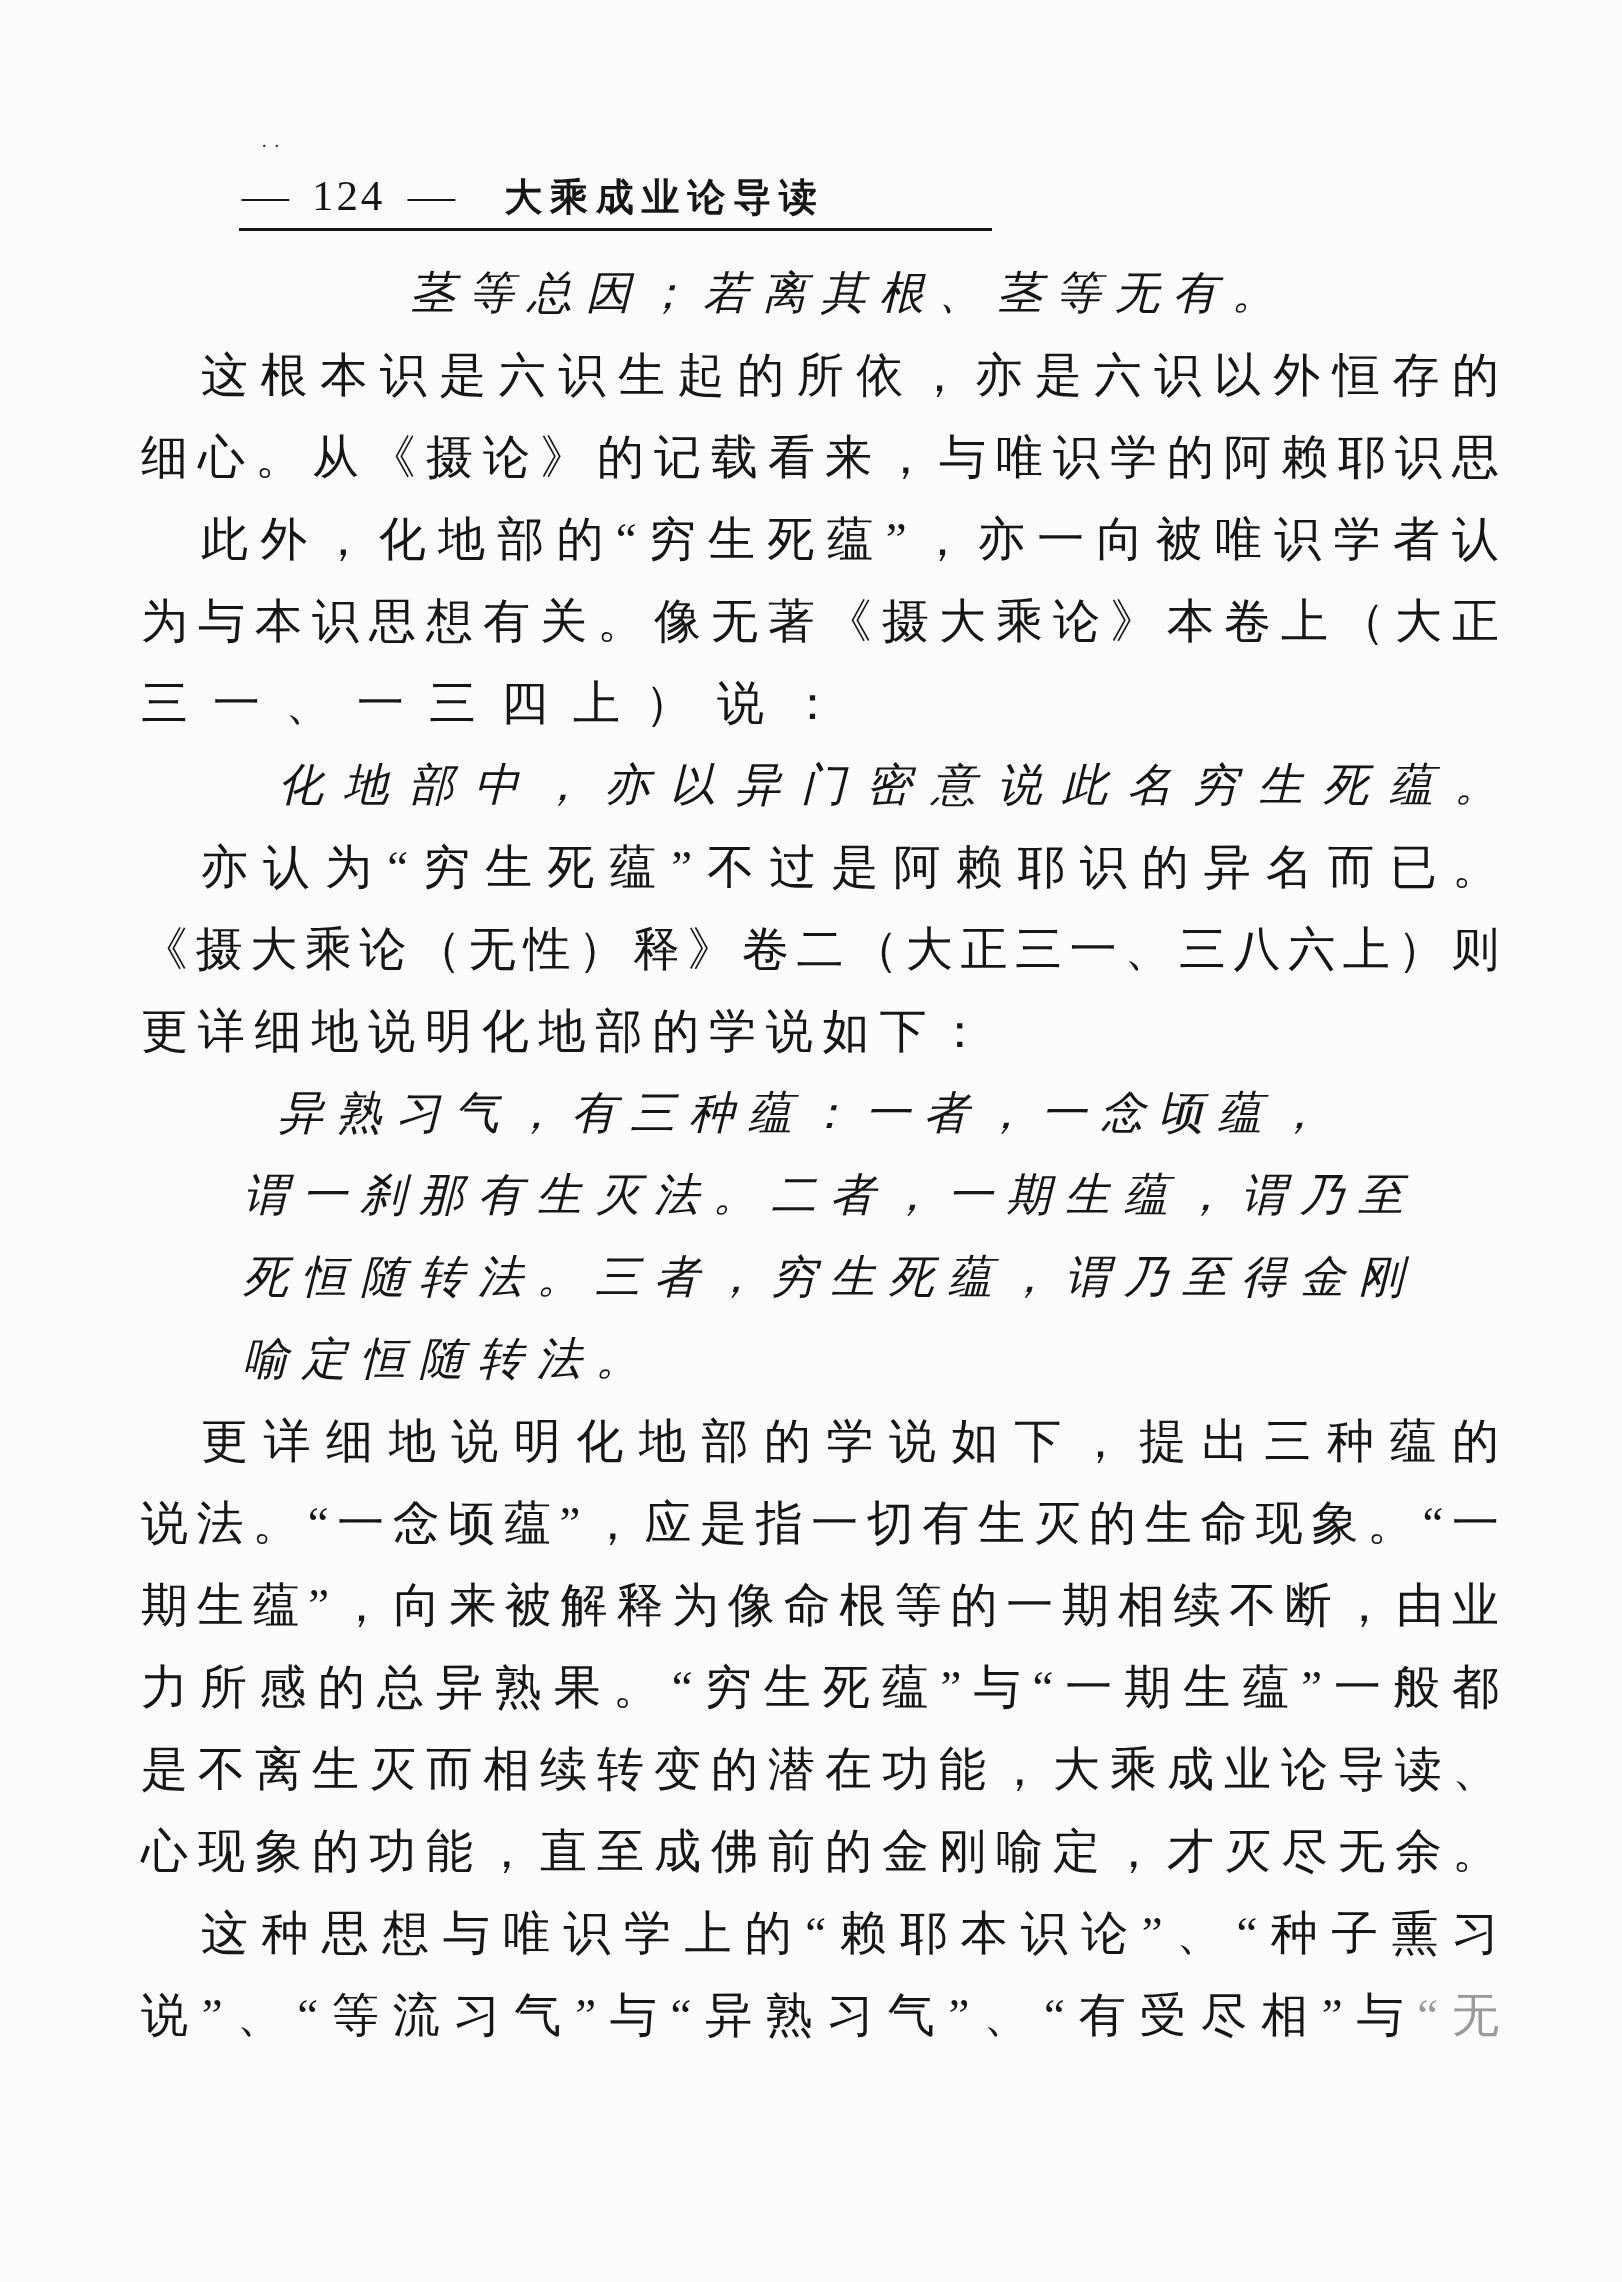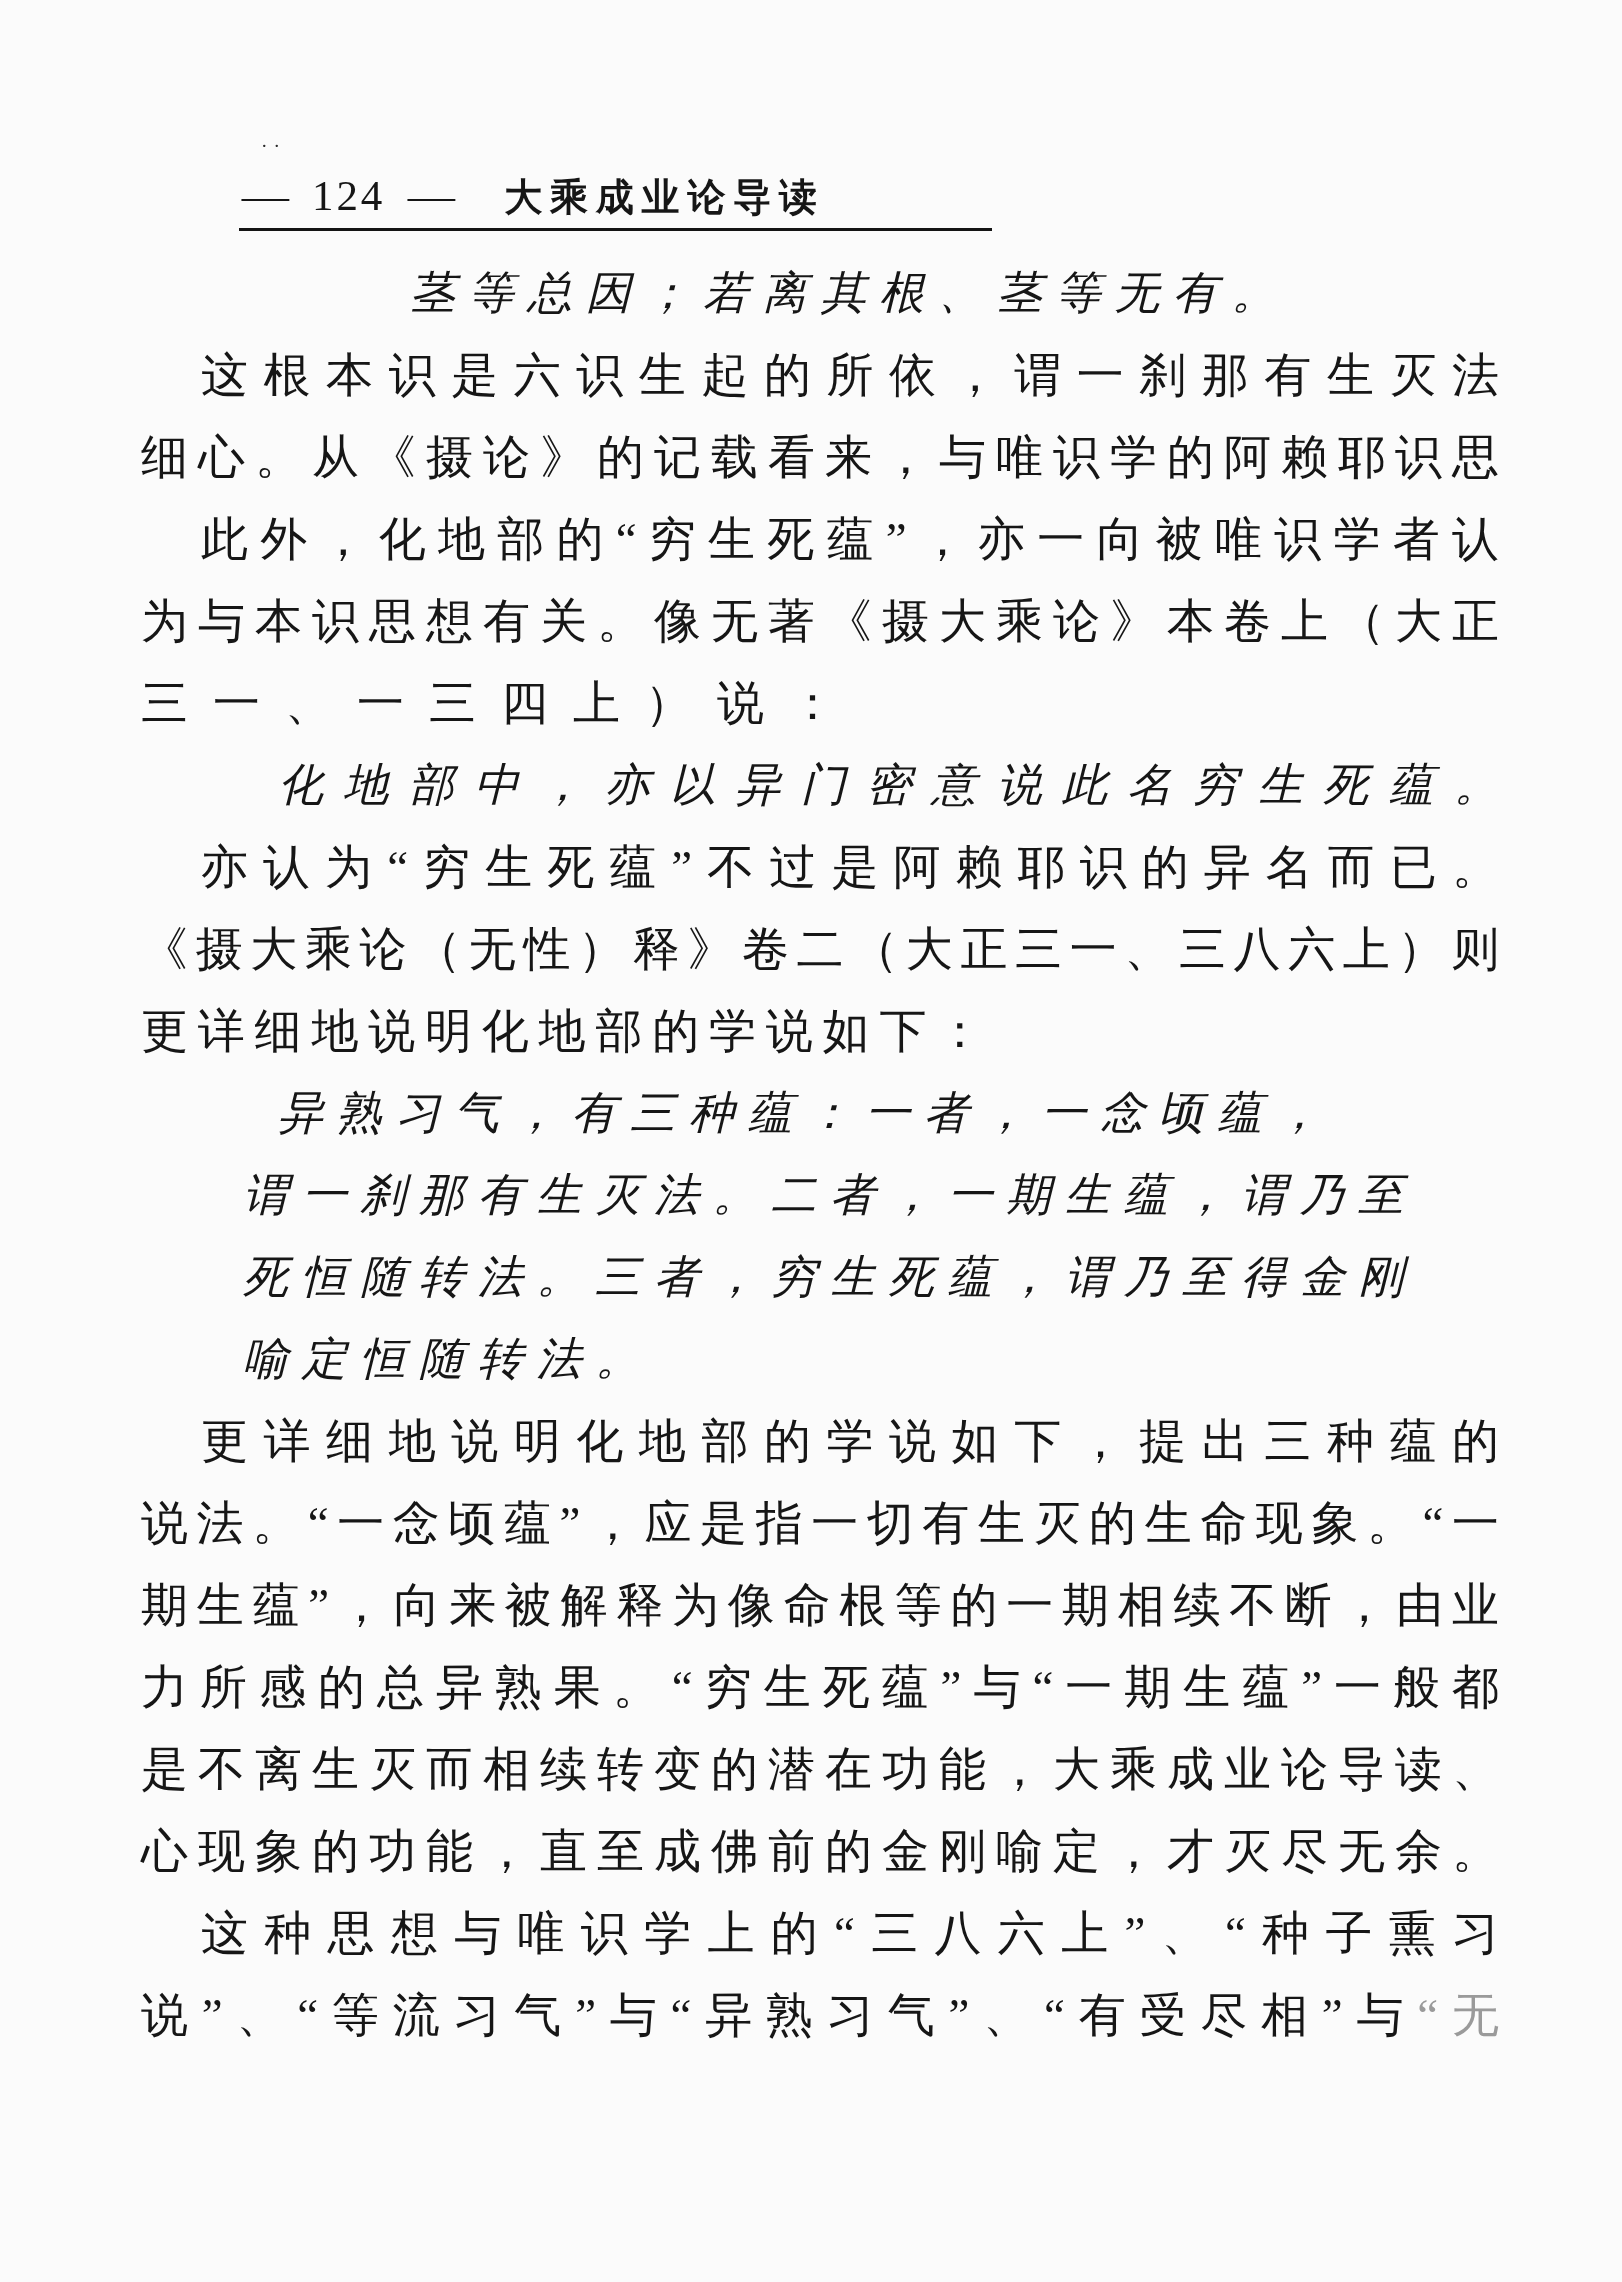--- a/index.html
+++ b/index.html
@@ -84,37 +84,37 @@
     <span class="dash">—</span>
     <span class="pagenum">124</span>
     <span class="dash dash2">—</span>
     <span class="booktitle">大乘成业论导读</span>
   </div>
 
   <div class="header-rule"></div>
 
   <div class="text-body">
       <div class="line quote ind-para">茎等总因；若离其根、茎等无有。</div>
-      <div class="line body ind-para fill">这根本识是六识生起的所依，谓一刹那有生灭法</div>
+      <div class="line body ind-para fill">这根本识是六识生起的所依，亦是六识以外恒存的</div>
       <div class="line body fill">细心。从《摄论》的记载看来，与唯识学的阿赖耶识思</div>
       <div class="line body ind-para fill">此外，化地部的“穷生死蕴”，亦一向被唯识学者认</div>
       <div class="line body fill">为与本识思想有关。像无著《摄大乘论》本卷上（大正</div>
       <div class="line body wide">三一、一三四上）说：</div>
       <div class="line quote ind-deep fill">化地部中，亦以异门密意说此名穷生死蕴。</div>
       <div class="line body ind-para fill">亦认为“穷生死蕴”不过是阿赖耶识的异名而已。</div>
       <div class="line body fill">《摄大乘论（无性）释》卷二（大正三一、三八六上）则</div>
       <div class="line body">更详细地说明化地部的学说如下：</div>
       <div class="line quote ind-deep">异熟习气，有三种蕴：一者，一念顷蕴，</div>
       <div class="line quote ind-quote">谓一刹那有生灭法。二者，一期生蕴，谓乃至</div>
       <div class="line quote ind-quote">死恒随转法。三者，穷生死蕴，谓乃至得金刚</div>
       <div class="line quote ind-quote">喻定恒随转法。</div>
       <div class="line body ind-para fill">更详细地说明化地部的学说如下，提出三种蕴的</div>
       <div class="line body fill">说法。“一念顷蕴”，应是指一切有生灭的生命现象。“一</div>
       <div class="line body fill">期生蕴”，向来被解释为像命根等的一期相续不断，由业</div>
       <div class="line body fill">力所感的总异熟果。“穷生死蕴”与“一期生蕴”一般都</div>
       <div class="line body fill">是不离生灭而相续转变的潜在功能，大乘成业论导读、</div>
       <div class="line body fill">心现象的功能，直至成佛前的金刚喻定，才灭尽无余。</div>
-      <div class="line body ind-para fill">这种思想与唯识学上的“三八六上”、“种子熏习</div>
+      <div class="line body ind-para fill">这种思想与唯识学上的“赖耶本识论”、“种子熏习</div>
       <div class="line body fill">说”、“等流习气”与“异熟习气”、“有受尽相”与<span class="faded">“无</span></div>
     </div>
 
 </div>
 
 
 </body></html>

